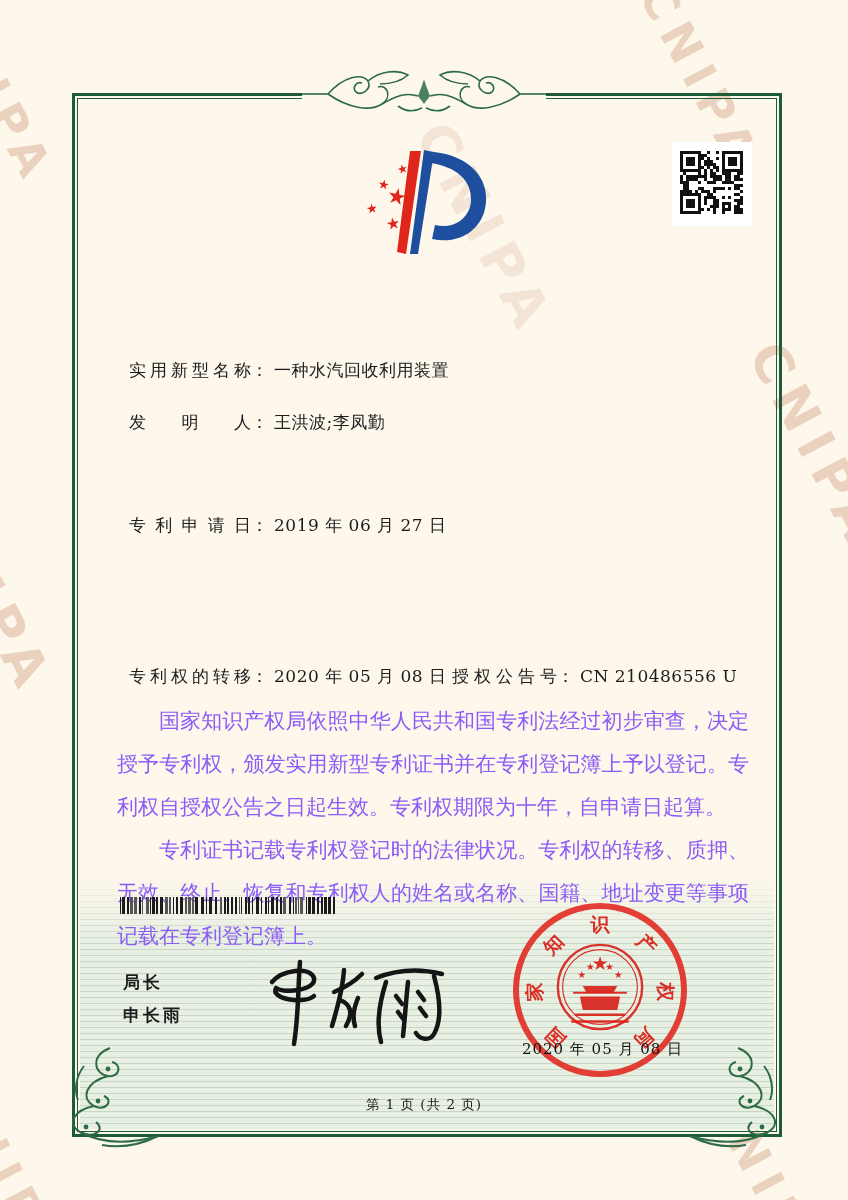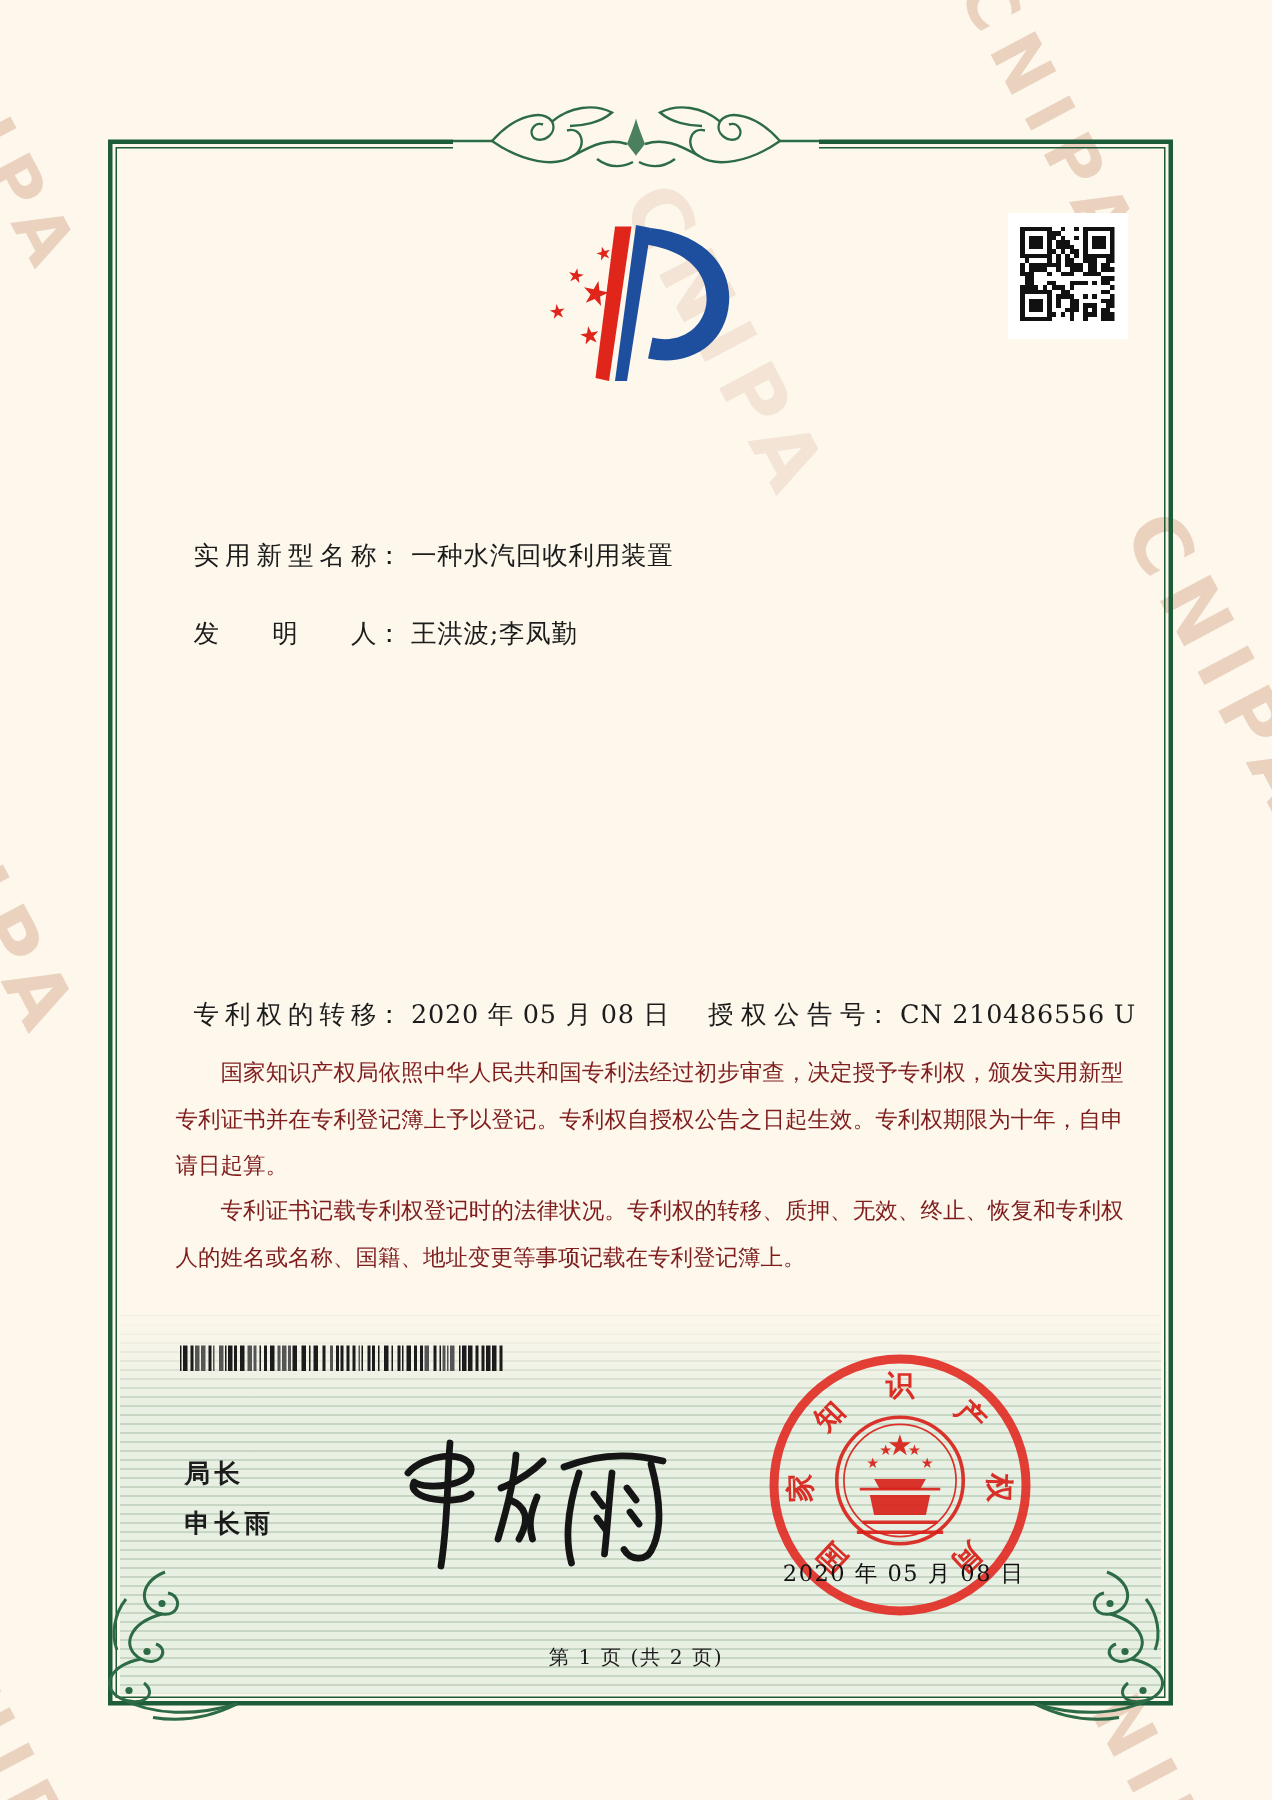--- a/index.html
+++ b/index.html
@@ -35,24 +35,24 @@
   .qr-pad{position:absolute;left:672px;top:142px;width:80px;height:84px;background:#fff;z-index:2;}
   .qr{position:absolute;left:8px;top:9px;}
   .title{position:absolute;left:0;top:256px;width:100%;text-align:center;
     font-size:37px;font-weight:bold;letter-spacing:9px;z-index:2;}
   
   .frow{position:absolute;left:118px;font-size:17px;white-space:nowrap;z-index:2;margin-left:11px;}
   .flabel{display:inline-block;width:122px;text-align:justify;text-align-last:justify;vertical-align:top;}
   .fcolon{display:inline-block;margin-right:6px;}
   .fvalue{letter-spacing:.5px;}
   .frow2{position:absolute;left:452px;font-size:17px;white-space:nowrap;z-index:2;}
-  .flabel2{display:inline-block;width:105px;text-align:justify;text-align-last:justify;margin-left:20px;}
+  .flabel2{display:inline-block;width:105px;text-align:justify;text-align-last:justify;}
   
   .body-text{position:absolute;left:117px;top:700px;width:632px;z-index:2;
-    font-size:15px;line-height:2.05;text-align:justify;color:#7f1d1d;}
+    font-size:21px;line-height:2.05;text-align:justify;color:#8b5cf6;}
   .body-text p{margin:0;text-indent:2em;}
   
   .barcode{position:absolute;left:120px;top:897px;width:218px;height:17px;display:flex;z-index:2;}
   .barcode .b{height:100%;}
   
   .signer-title{position:absolute;left:123px;top:971px;font-size:17px;font-weight:bold;letter-spacing:3px;z-index:2;}
   .signer-name{position:absolute;left:123px;top:1004px;font-size:17px;font-weight:bold;letter-spacing:3px;z-index:2;}
   .signature{position:absolute;left:248px;top:948px;z-index:2;}
   
   .seal{position:absolute;left:513px;top:903px;width:174px;height:174px;z-index:3;}
@@ -400,20 +400,23 @@
       </svg>
   </div>
 
 
   <div class="frow" style="top:359px;">
     <span class="flabel">实用新型名称</span><span class="fcolon">：</span><span class="fvalue">一种水汽回收利用装置</span>
   </div>
   <div class="frow" style="top:411px;">
     <span class="flabel">发明人</span><span class="fcolon">：</span><span class="fvalue">王洪波;李凤勤</span>
   </div>
+  <div class="frow" style="top:514px;">
+    <span class="flabel">专利申请日</span><span class="fcolon">：</span><span class="fvalue">2019 年 06 月 27 日</span>
+  </div>
   <div class="frow" style="top:665px;">
     <span class="flabel">专利权的转移</span><span class="fcolon">：</span><span class="fvalue">2020 年 05 月 08 日</span>
   </div>
   <div class="frow2" style="top:665px;">
     <span class="flabel2">授权公告号</span><span class="fcolon">：</span><span class="fvalue">CN 210486556 U</span>
   </div>
 
   <div class="body-text">
     <p>国家知识产权局依照中华人民共和国专利法经过初步审查，决定授予专利权，颁发实用新型专利证书并在专利登记簿上予以登记。专利权自授权公告之日起生效。专利权期限为十年，自申请日起算。</p>
     <p>专利证书记载专利权登记时的法律状况。专利权的转移、质押、无效、终止、恢复和专利权人的姓名或名称、国籍、地址变更等事项记载在专利登记簿上。</p>

